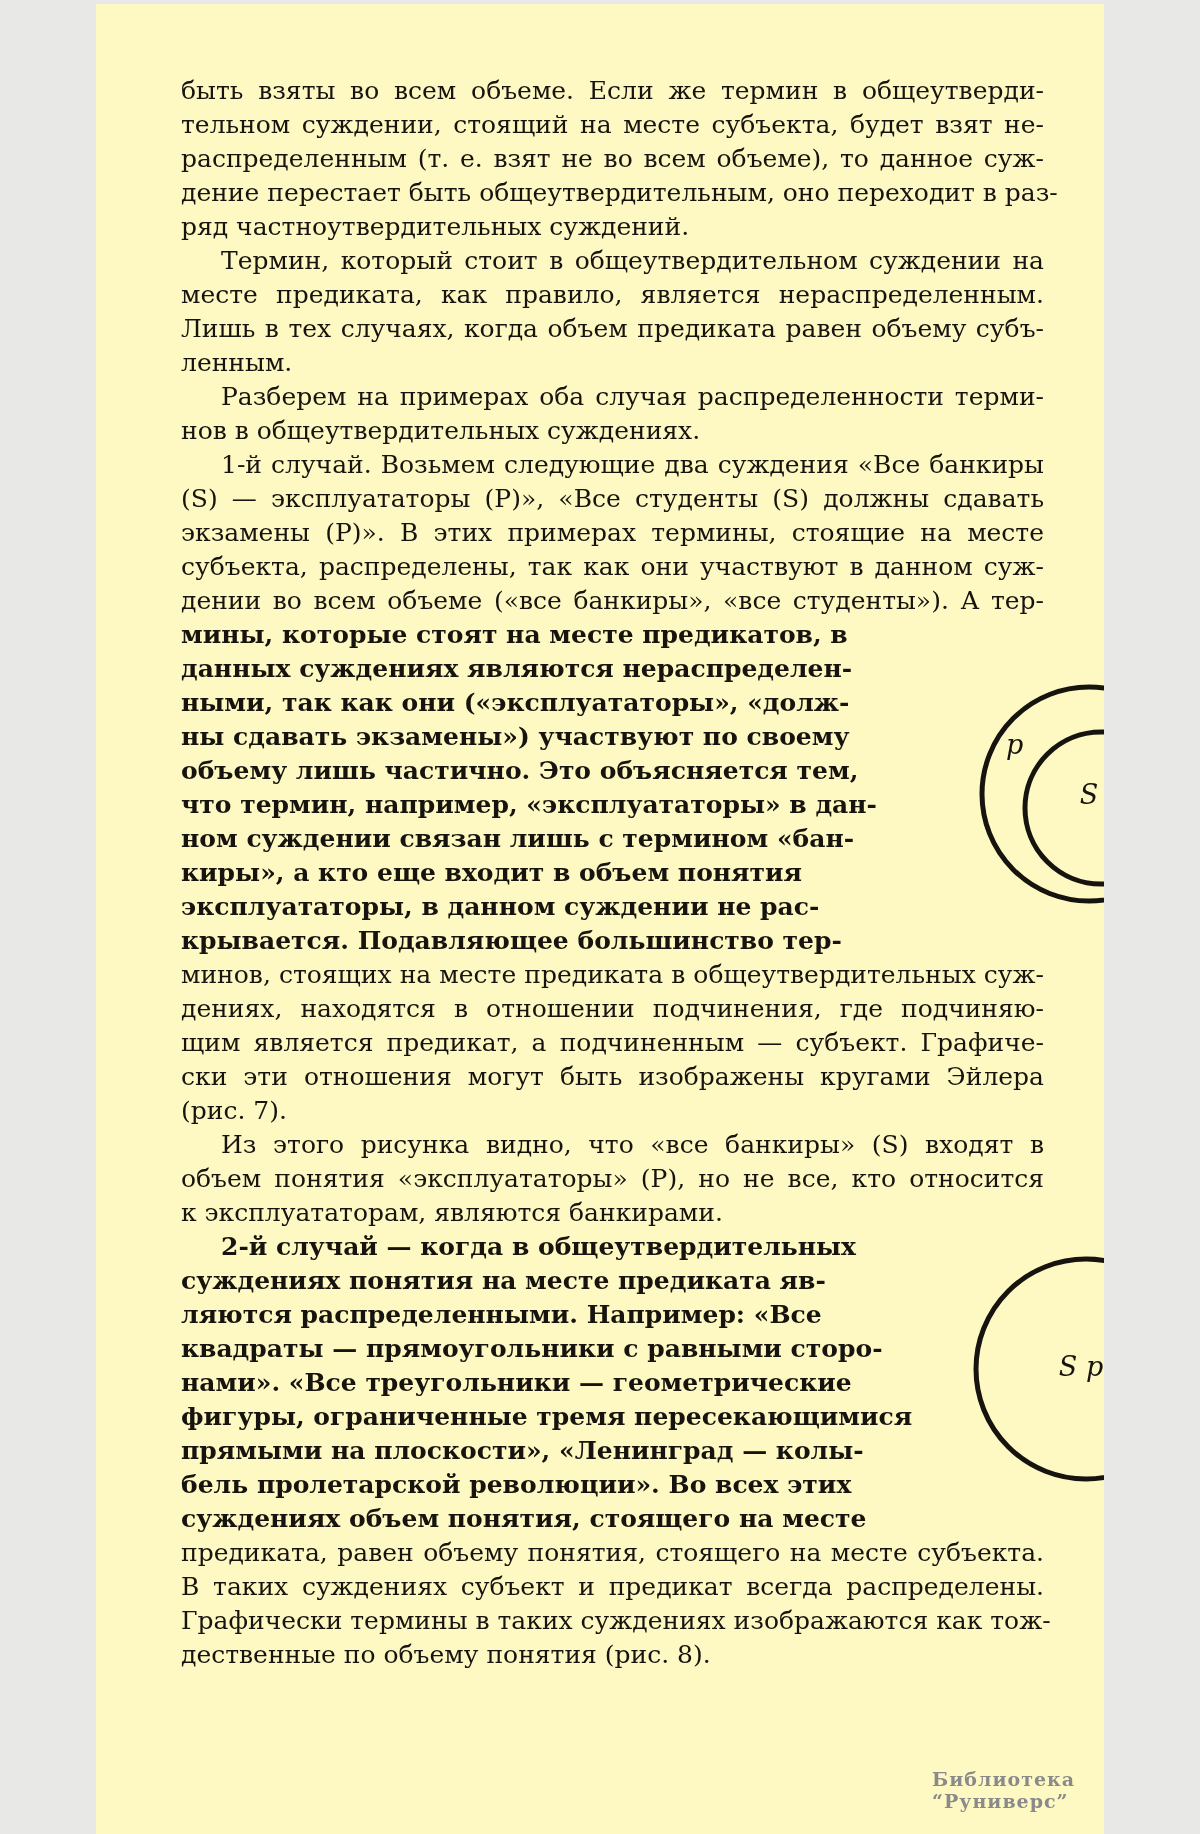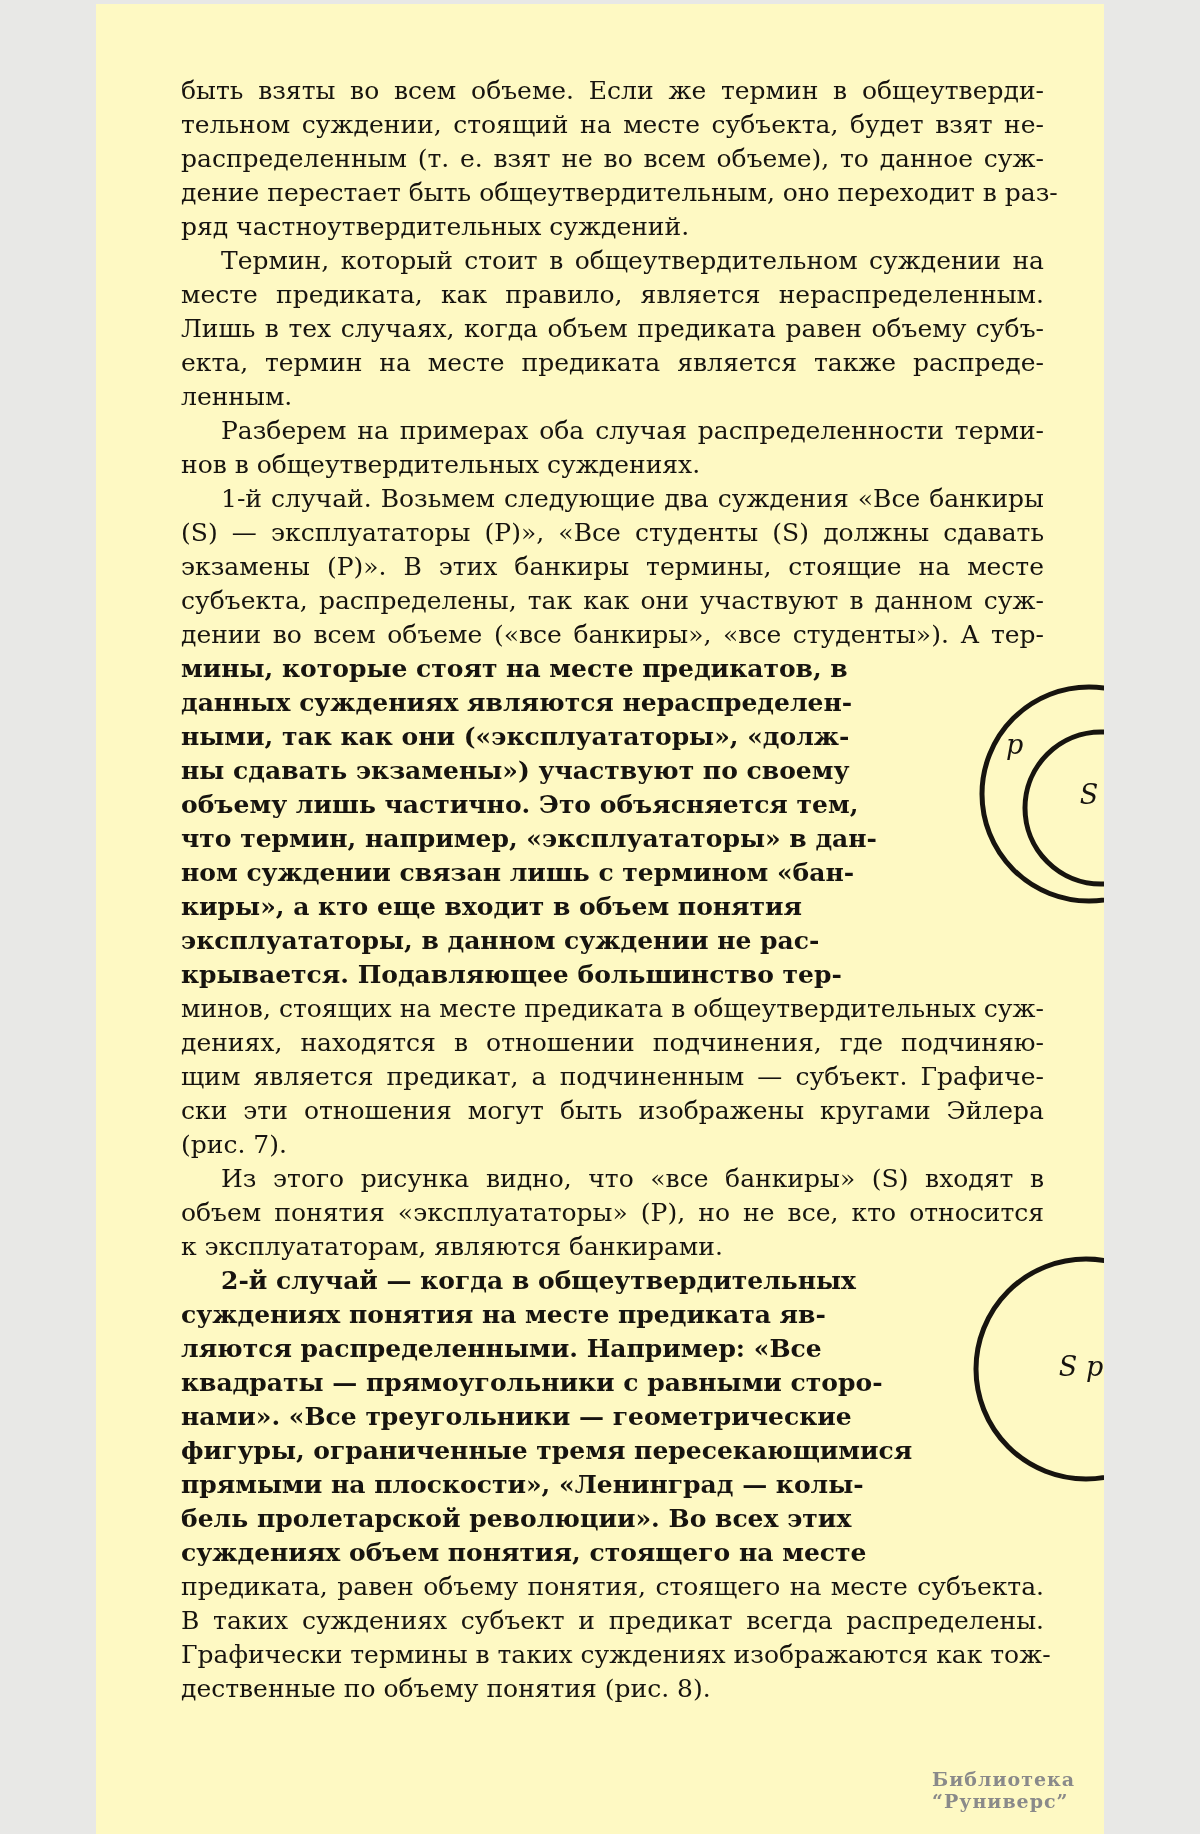--- a/index.html
+++ b/index.html
@@ -71,27 +71,26 @@
 
   <div class="text-col">
       <div class="line">быть взяты во всем объеме. Если же термин в общеутверди-</div>
       <div class="line">тельном суждении, стоящий на месте субъекта, будет взят не-</div>
       <div class="line">распределенным (т. е. взят не во всем объеме), то данное суж-</div>
       <div class="line">дение перестает быть общеутвердительным, оно переходит в раз-</div>
       <div class="line end">ряд частноутвердительных суждений.</div>
       <div class="line ind">Термин, который стоит в общеутвердительном суждении на</div>
       <div class="line">месте предиката, как правило, является нераспределенным.</div>
       <div class="line">Лишь в тех случаях, когда объем предиката равен объему субъ-</div>
-      <div class="line">екта, термин на месте предиката является также распреде-</div>
       <div class="line end">ленным.</div>
       <div class="line ind">Разберем на примерах оба случая распределенности терми-</div>
       <div class="line end">нов в общеутвердительных суждениях.</div>
       <div class="line ind">1-й случай. Возьмем следующие два суждения «Все банкиры</div>
       <div class="line">(S) — эксплуататоры (P)», «Все студенты (S) должны сдавать</div>
-      <div class="line">экзамены (P)». В этих банкиры термины, стоящие на месте</div>
+      <div class="line">экзамены (P)». В этих примерах термины, стоящие на месте</div>
       <div class="line">субъекта, распределены, так как они участвуют в данном суж-</div>
       <div class="line">дении во всем объеме («все банкиры», «все студенты»). А тер-</div>
       <div class="line narrow">мины, которые стоят на месте предикатов, в</div>
       <div class="line narrow">данных суждениях являются нераспределен-</div>
       <div class="line narrow">ными, так как они («эксплуататоры», «долж-</div>
       <div class="line narrow">ны сдавать экзамены») участвуют по своему</div>
       <div class="line narrow">объему лишь частично. Это объясняется тем,</div>
       <div class="line narrow">что термин, например, «эксплуататоры» в дан-</div>
       <div class="line narrow">ном суждении связан лишь с термином «бан-</div>
       <div class="line narrow">киры», а кто еще входит в объем понятия</div>

